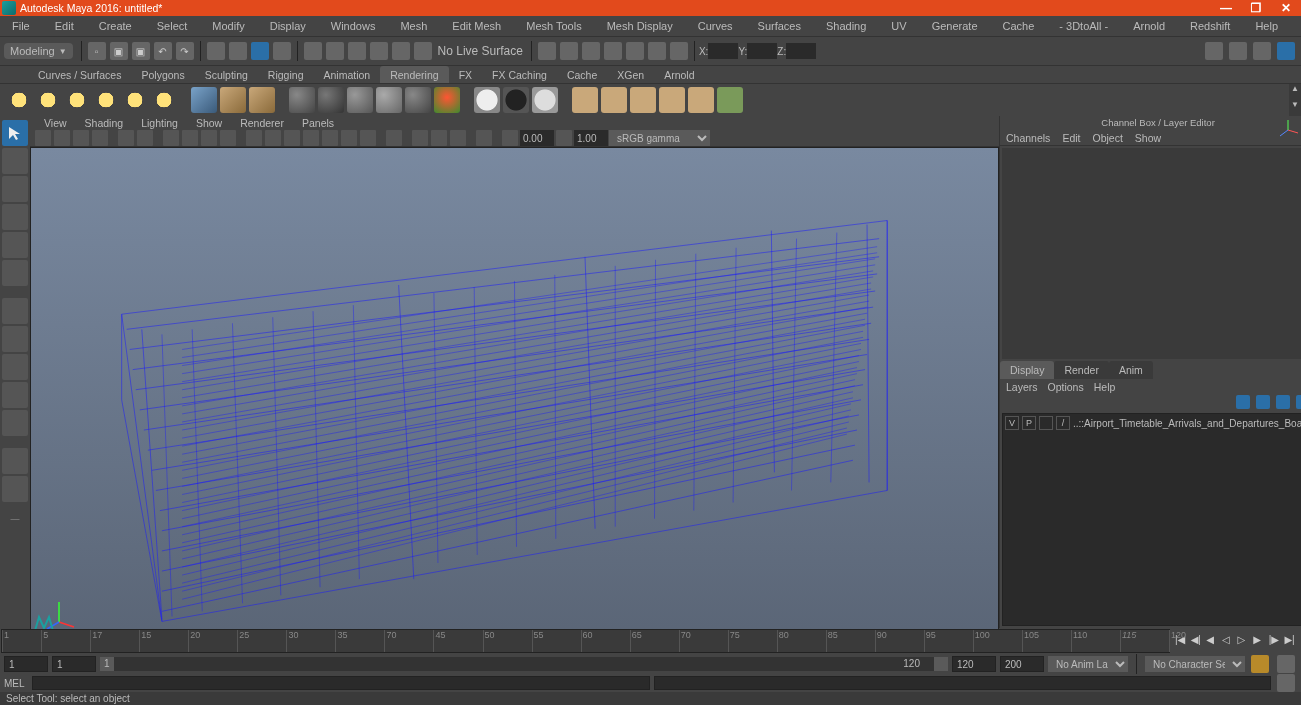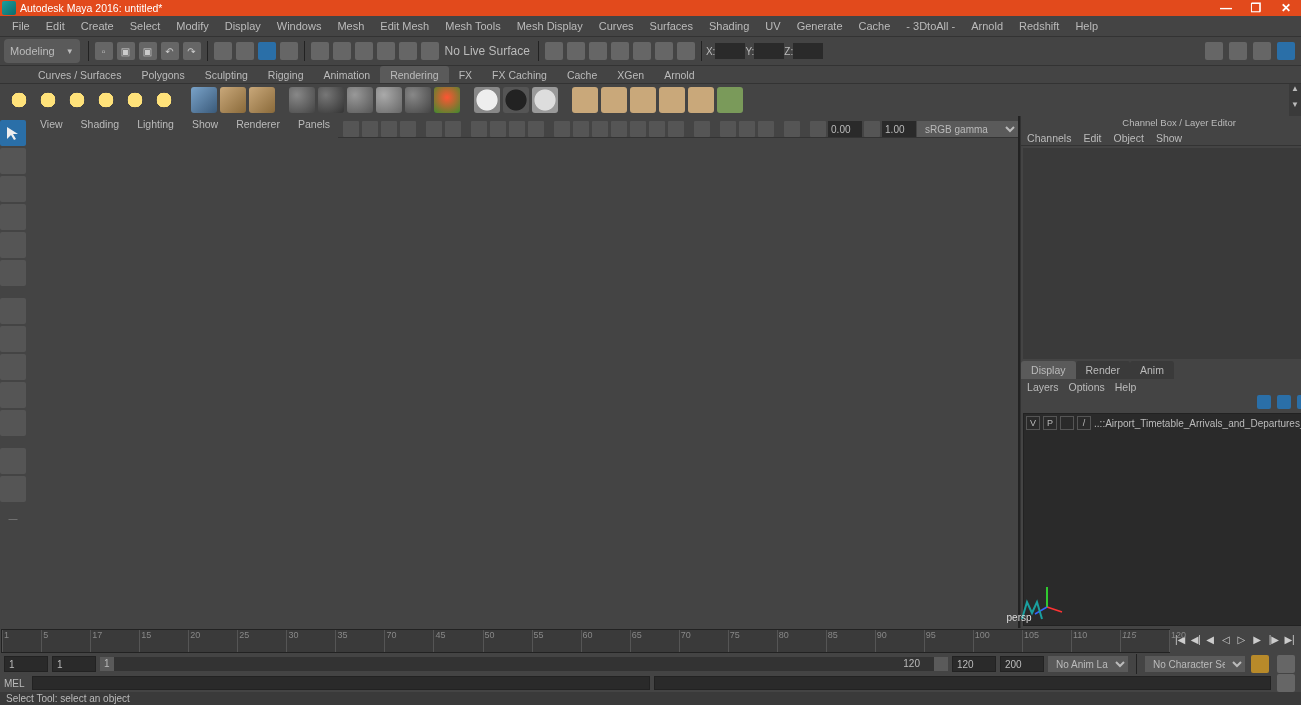--- a/index.html
+++ b/index.html
@@ -3,25 +3,25 @@
 <meta charset="utf-8">
 <style>
 * { margin: 0; padding: 0; box-sizing: border-box; font-family: Arial, sans-serif; }
 body { background: #444444; color: #bbb; font-size: 11px; overflow: hidden; width: 1301px; height: 705px; }
 
 .title-bar { height: 16px; background: #e24a1c; display: flex; align-items: center; color: #fff; font-size: 10.5px; padding-left: 2px; }
 .title-bar .app-icon { width: 14px; height: 14px; background: linear-gradient(135deg,#1b9e9e,#0f6b6b); margin-right: 4px; border-radius: 2px;}
 .win-controls { margin-left: auto; display: flex; }
 .win-controls span { width: 30px; height: 16px; text-align: center; line-height: 16px; cursor: pointer; font-size: 12px; font-weight:bold;}
 
-.main-menu { height: 20px; background: #444; display: flex; align-items: center; padding-left: 4px; gap: 0; }
+.main-menu { height: 20px; background: #444; display: flex; align-items: center; padding-left: 4px; gap: 9px; }
 .main-menu span { padding: 2px 8px; cursor: pointer; }
 
 .status-line { height: 30px; background: #444; display: flex; align-items: center; border-top:1px solid #333; border-bottom:1px solid #333;}
-.status-dropdown { min-width: 60px; height: 24px; background: #5a5a5a; margin:0 4px; display:flex; align-items:center; padding:0 6px; border-radius:4px; gap:11px;}
+.status-dropdown { min-width: 60px; height: 16px; background: #5a5a5a; margin:0 4px; display:flex; align-items:center; padding:0 6px; border-radius:4px; gap:4px;}
 .status-dropdown .arrow{margin-left:auto;font-size:8px;}
 .divider { width: 1px; height: 20px; background: #222; margin: 0 4px; }
 .tb-icon { width: 18px; height: 18px; background: #666; margin: 0 2px; border-radius: 2px; cursor:pointer; display:flex;align-items:center;justify-content:center; font-size:10px; color:#ccc;}
 .no-live { font-size:12px; padding:0 4px;}
 .xyz-input{width:30px; height:16px; background:#2a2a2a; border:none; color:#bbb; font-size:10px; padding:0 2px;}
 
 .shelf-tabs { height: 18px; background: #444; display: flex; align-items: flex-end; padding-left: 28px; border-bottom:1px solid #333;}
 .shelf-tabs span { padding: 3px 10px 2px; font-size: 10.5px; cursor: pointer; border-radius:3px 3px 0 0;}
 .shelf-tabs span.active { background: #5a5a5a; }
 
@@ -30,21 +30,21 @@
 .shelf-right-scroll{position:absolute; right:0; top:0; bottom:0; width:12px; background:#3a3a3a; display:flex; flex-direction:column;}
 .shelf-right-scroll div{flex:1; text-align:center; font-size:8px; cursor:pointer;}
 
 .main-area { display: flex; height: calc(100% - 16px - 20px - 30px - 18px - 32px - 26px - 20px - 18px - 13px); }
 
 .toolbox { width: 30px; background: #444; display: flex; flex-direction: column; gap: 2px; padding-top: 4px; align-items:center;}
 .tool-btn { width: 26px; height: 26px; background: #555; border-radius: 2px; cursor: pointer; display:flex;align-items:center;justify-content:center;}
 .tool-btn.active { background: #2a6fa8; }
 .tool-sep{height:8px;}
 
-.viewport-wrapper { flex: 1; display: flex; flex-direction: row; background:#444;}
+.viewport-wrapper { flex: 1; display: flex; flex-direction: column; background:#444;}
 .panel-menu { height: 16px; background: #444; display: flex; align-items: center; padding-left: 6px; gap: 2px; font-size:10.5px;}
 .panel-menu span { padding: 1px 8px; cursor: pointer; }
 
 .panel-toolbar { height: 22px; background: #444; display: flex; align-items: flex-end; padding-left: 4px; gap:1px; border-bottom:1px solid #333;}
 .pt-icon { width: 16px; height: 16px; background: #555; border-radius:1px; margin:0 1px; cursor:pointer;}
 .pt-sep{width:6px;}
 .exp-input{width:34px;height:16px;background:#2a2a2a;border:none;color:#bbb;font-size:10px;padding:0 3px;}
 .gamma-select{height:16px; background:#5a5a5a; border:none; color:#bbb; font-size:10px; padding:0 14px 0 4px;}
 
 .viewport { flex: 1; background: linear-gradient(to bottom, #7989a0 0%, #5a6576 100%); position: relative; border:1px solid #222;}

